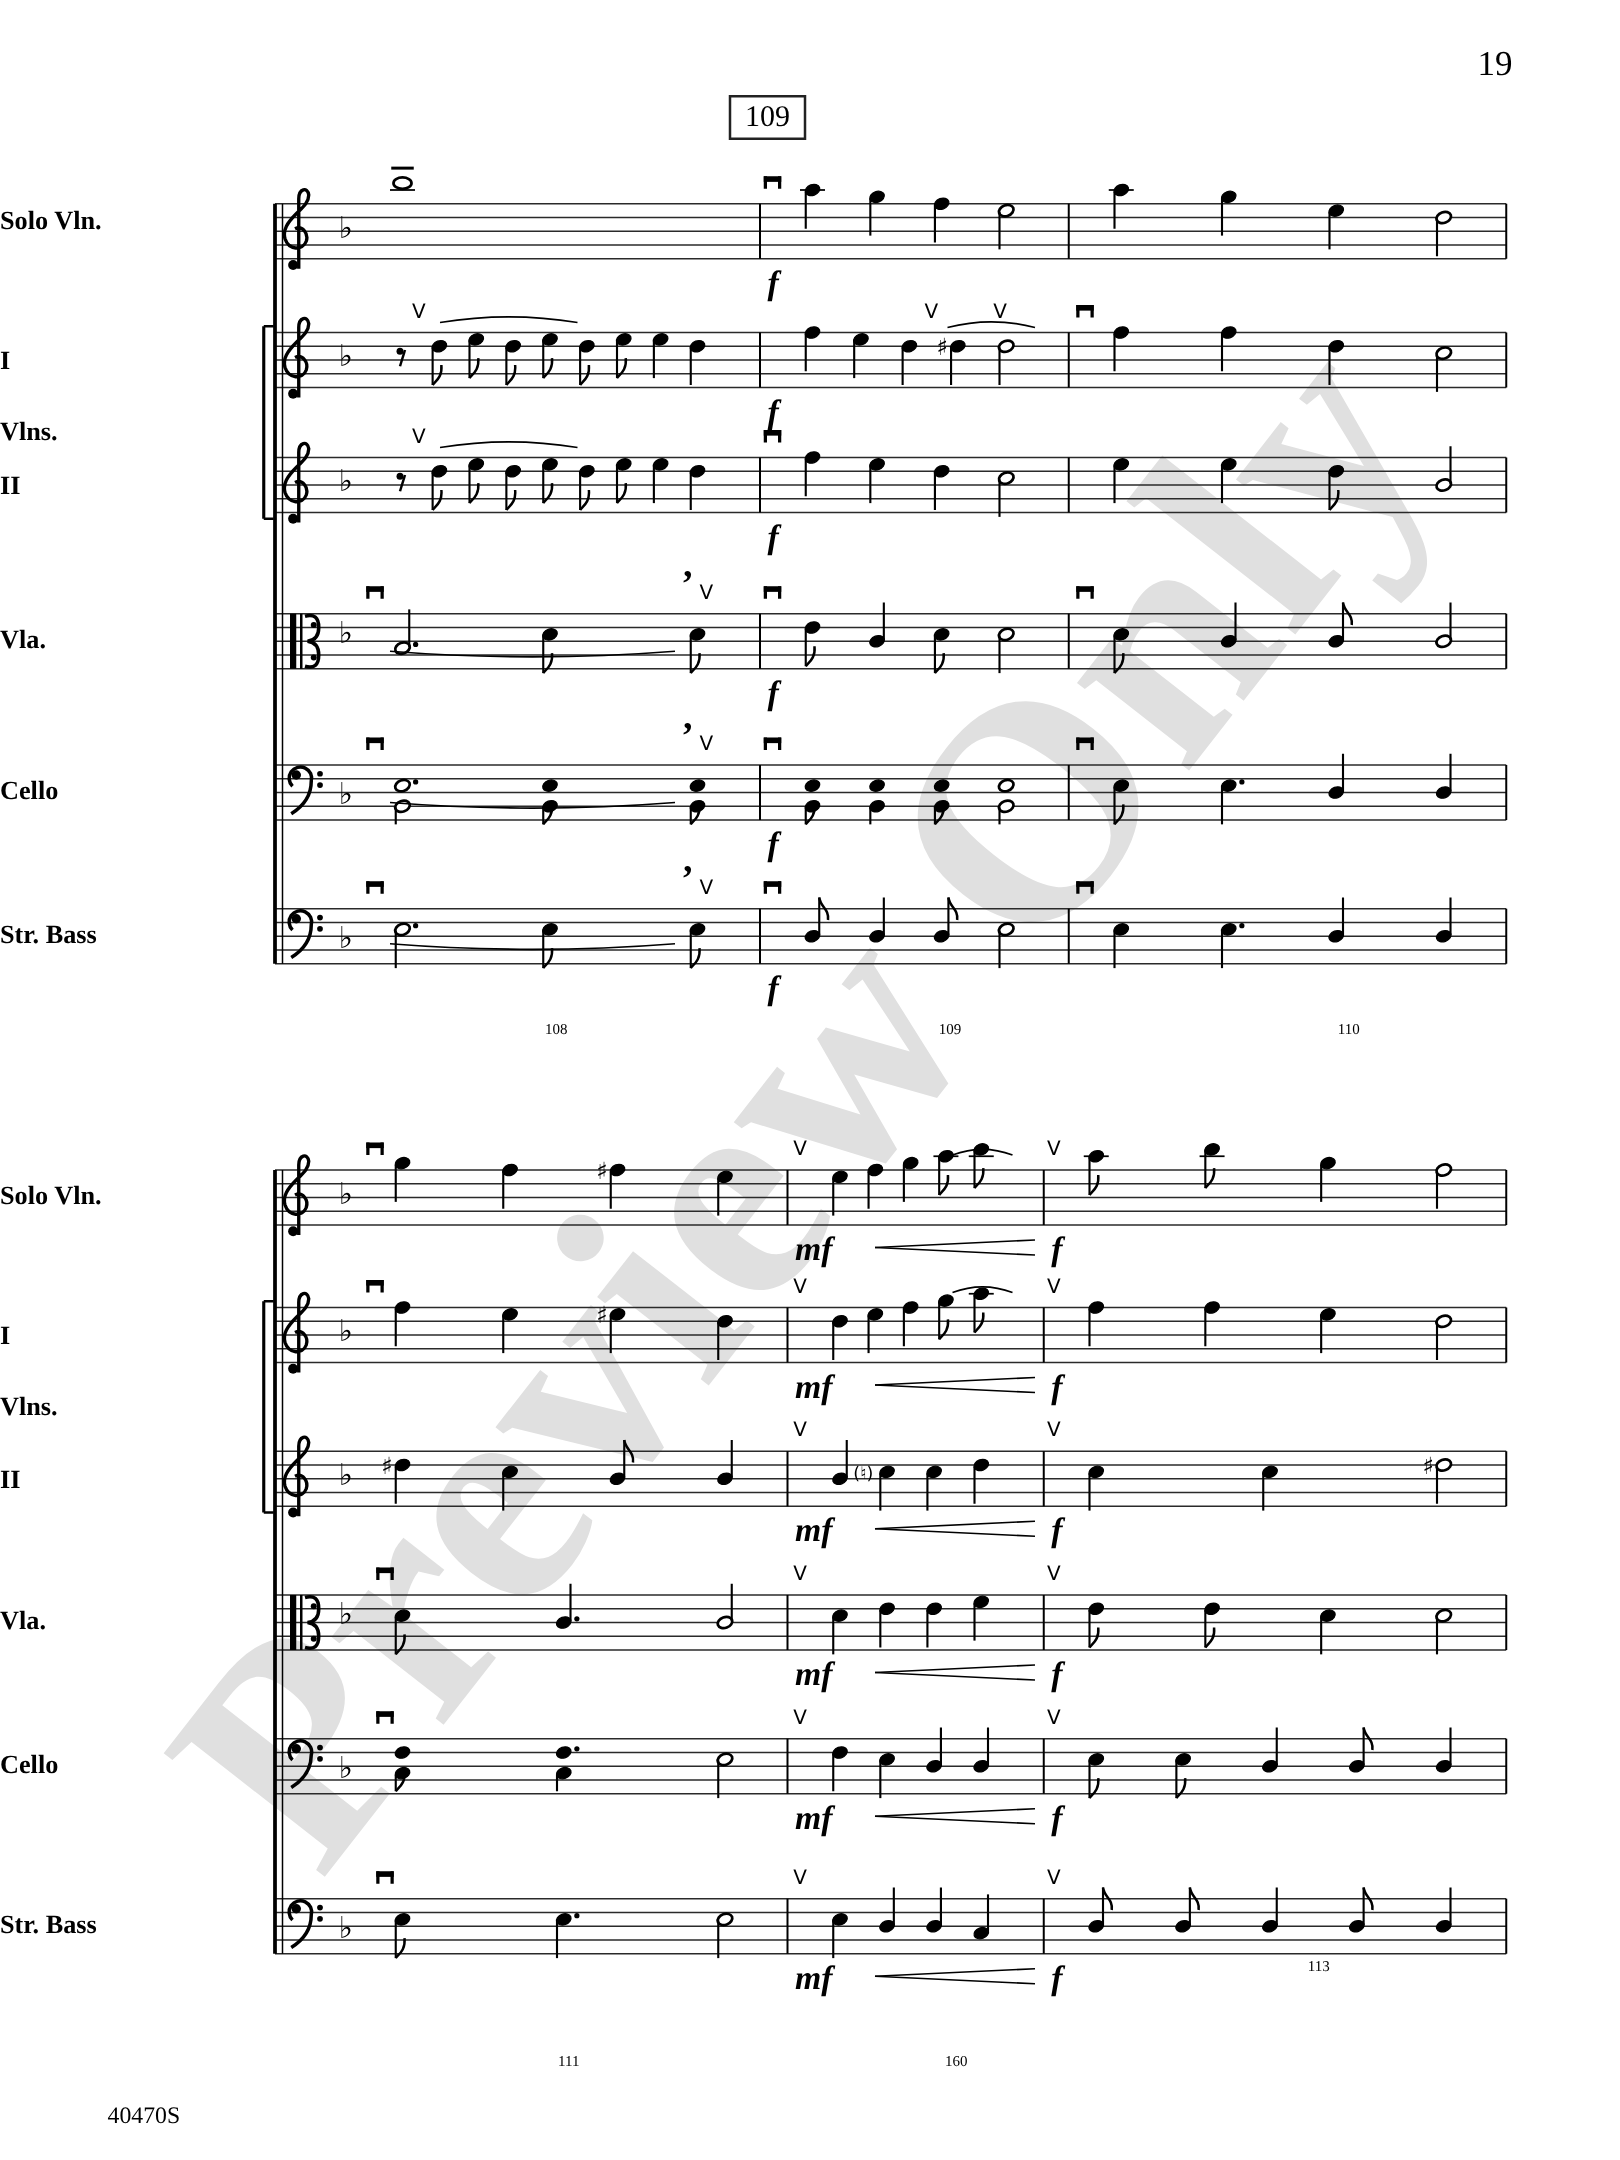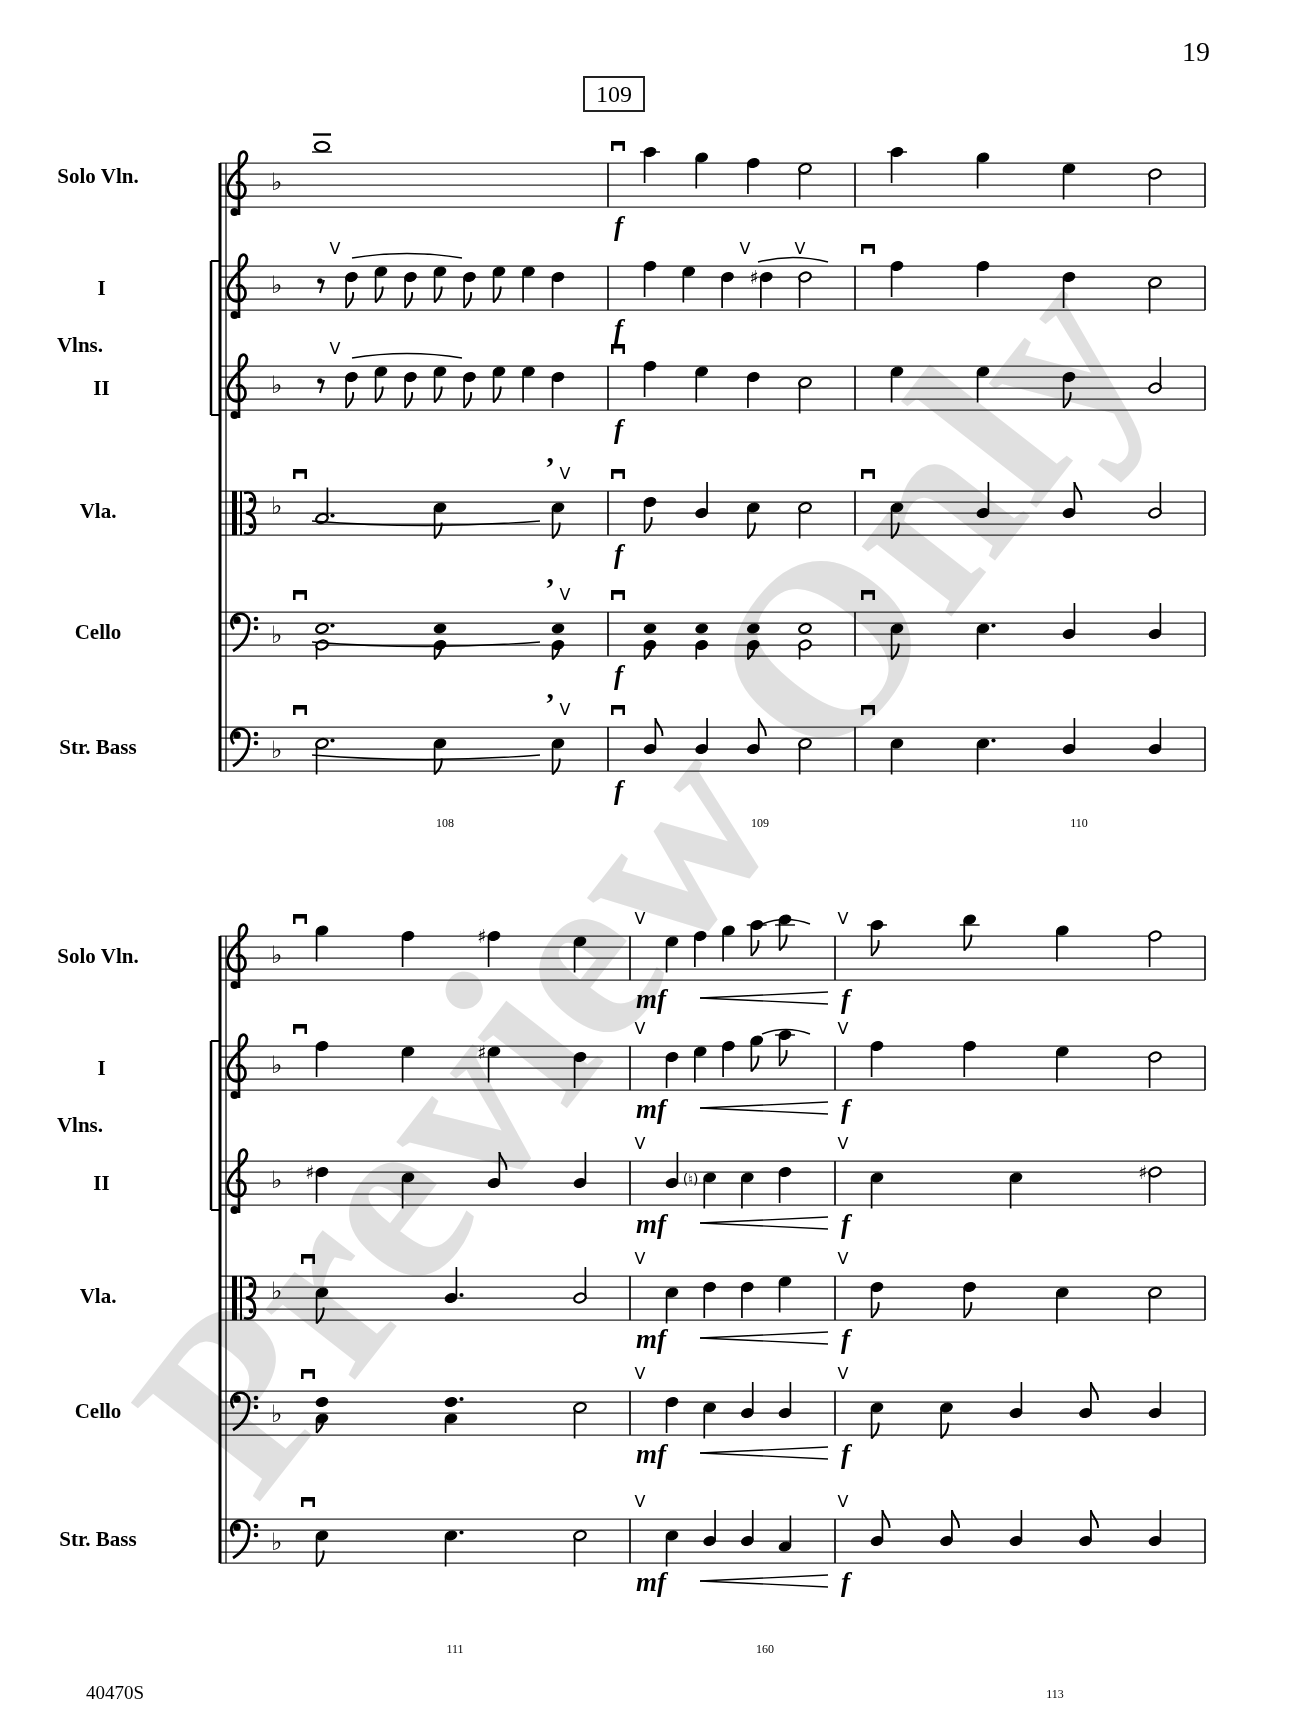--- a/index.html
+++ b/index.html
@@ -4,21 +4,21 @@
 <style>
   html,body{margin:0;padding:0;background:#888;}
   .page{position:relative;width:1296px;height:1728px;background:#fff;overflow:hidden;
         font-family:"Liberation Serif","DejaVu Serif",serif;color:#000;}
   .watermark{position:absolute;left:640px;top:880px;transform:translate(-50%,-50%) rotate(-52deg);
         font-size:248px;font-weight:700;color:#e0e0e0;white-space:nowrap;letter-spacing:2px;z-index:0;}
   svg.score{position:absolute;left:0;top:0;z-index:1;}
   .pagenum{position:absolute;top:36px;right:86px;font-size:28px;z-index:3;}
   .rehearsal{position:absolute;left:583px;top:76px;width:58px;height:32px;border:2px solid #222;
         font-size:24px;display:flex;align-items:center;justify-content:center;z-index:3;background:#fff;}
-  .lbl{position:absolute;left:0;width:196px;text-align:center;font-weight:700;font-size:21px;z-index:3;}
+  .lbl{position:absolute;left:0;width:196px;text-align:left;font-weight:700;font-size:21px;z-index:3;}
   .lbl.num{width:203px;}
   .mnum{position:absolute;width:64px;text-align:center;font-size:12px;z-index:3;margin-top:24px;}
   .catalog{position:absolute;left:86px;top:1648px;font-size:19px;z-index:3;margin-top:34px;}
   .dyn{position:absolute;font-style:italic;font-weight:700;font-size:27px;line-height:1;z-index:3;}
 </style>
 </head>
 <body>
 
 <div class="page">
 
@@ -42,21 +42,21 @@
   <div class="lbl num" style="top:1171px">II</div>
   <div class="lbl" style="top:1284px">Vla.</div>
   <div class="lbl" style="top:1399px">Cello</div>
   <div class="lbl" style="top:1527px">Str. Bass</div>
 
   <div class="mnum" style="left:413px;top:792px">108</div>
   <div class="mnum" style="left:728px;top:792px">109</div>
   <div class="mnum" style="left:1047px;top:792px">110</div>
   <div class="mnum" style="left:423px;top:1618px">111</div>
   <div class="mnum" style="left:733px;top:1618px">160</div>
-  <div class="mnum" style="left:1023px;top:1663px">113</div>
+  <div class="mnum" style="left:1023px;top:1542px">113</div>
 
   <svg class="score" width="1296" height="1728">
       <g>
         <line x1="220" y1="163" x2="1205" y2="163" stroke="#2a2a2a" stroke-width="1.25"></line>
         <line x1="220" y1="174" x2="1205" y2="174" stroke="#2a2a2a" stroke-width="1.25"></line>
         <line x1="220" y1="185" x2="1205" y2="185" stroke="#2a2a2a" stroke-width="1.25"></line>
         <line x1="220" y1="196" x2="1205" y2="196" stroke="#2a2a2a" stroke-width="1.25"></line>
         <line x1="220" y1="207" x2="1205" y2="207" stroke="#2a2a2a" stroke-width="1.25"></line>
         <line x1="608" y1="163" x2="608" y2="207" stroke="#000" stroke-width="1.6"></line>
         <line x1="855" y1="163" x2="855" y2="207" stroke="#000" stroke-width="1.6"></line>

